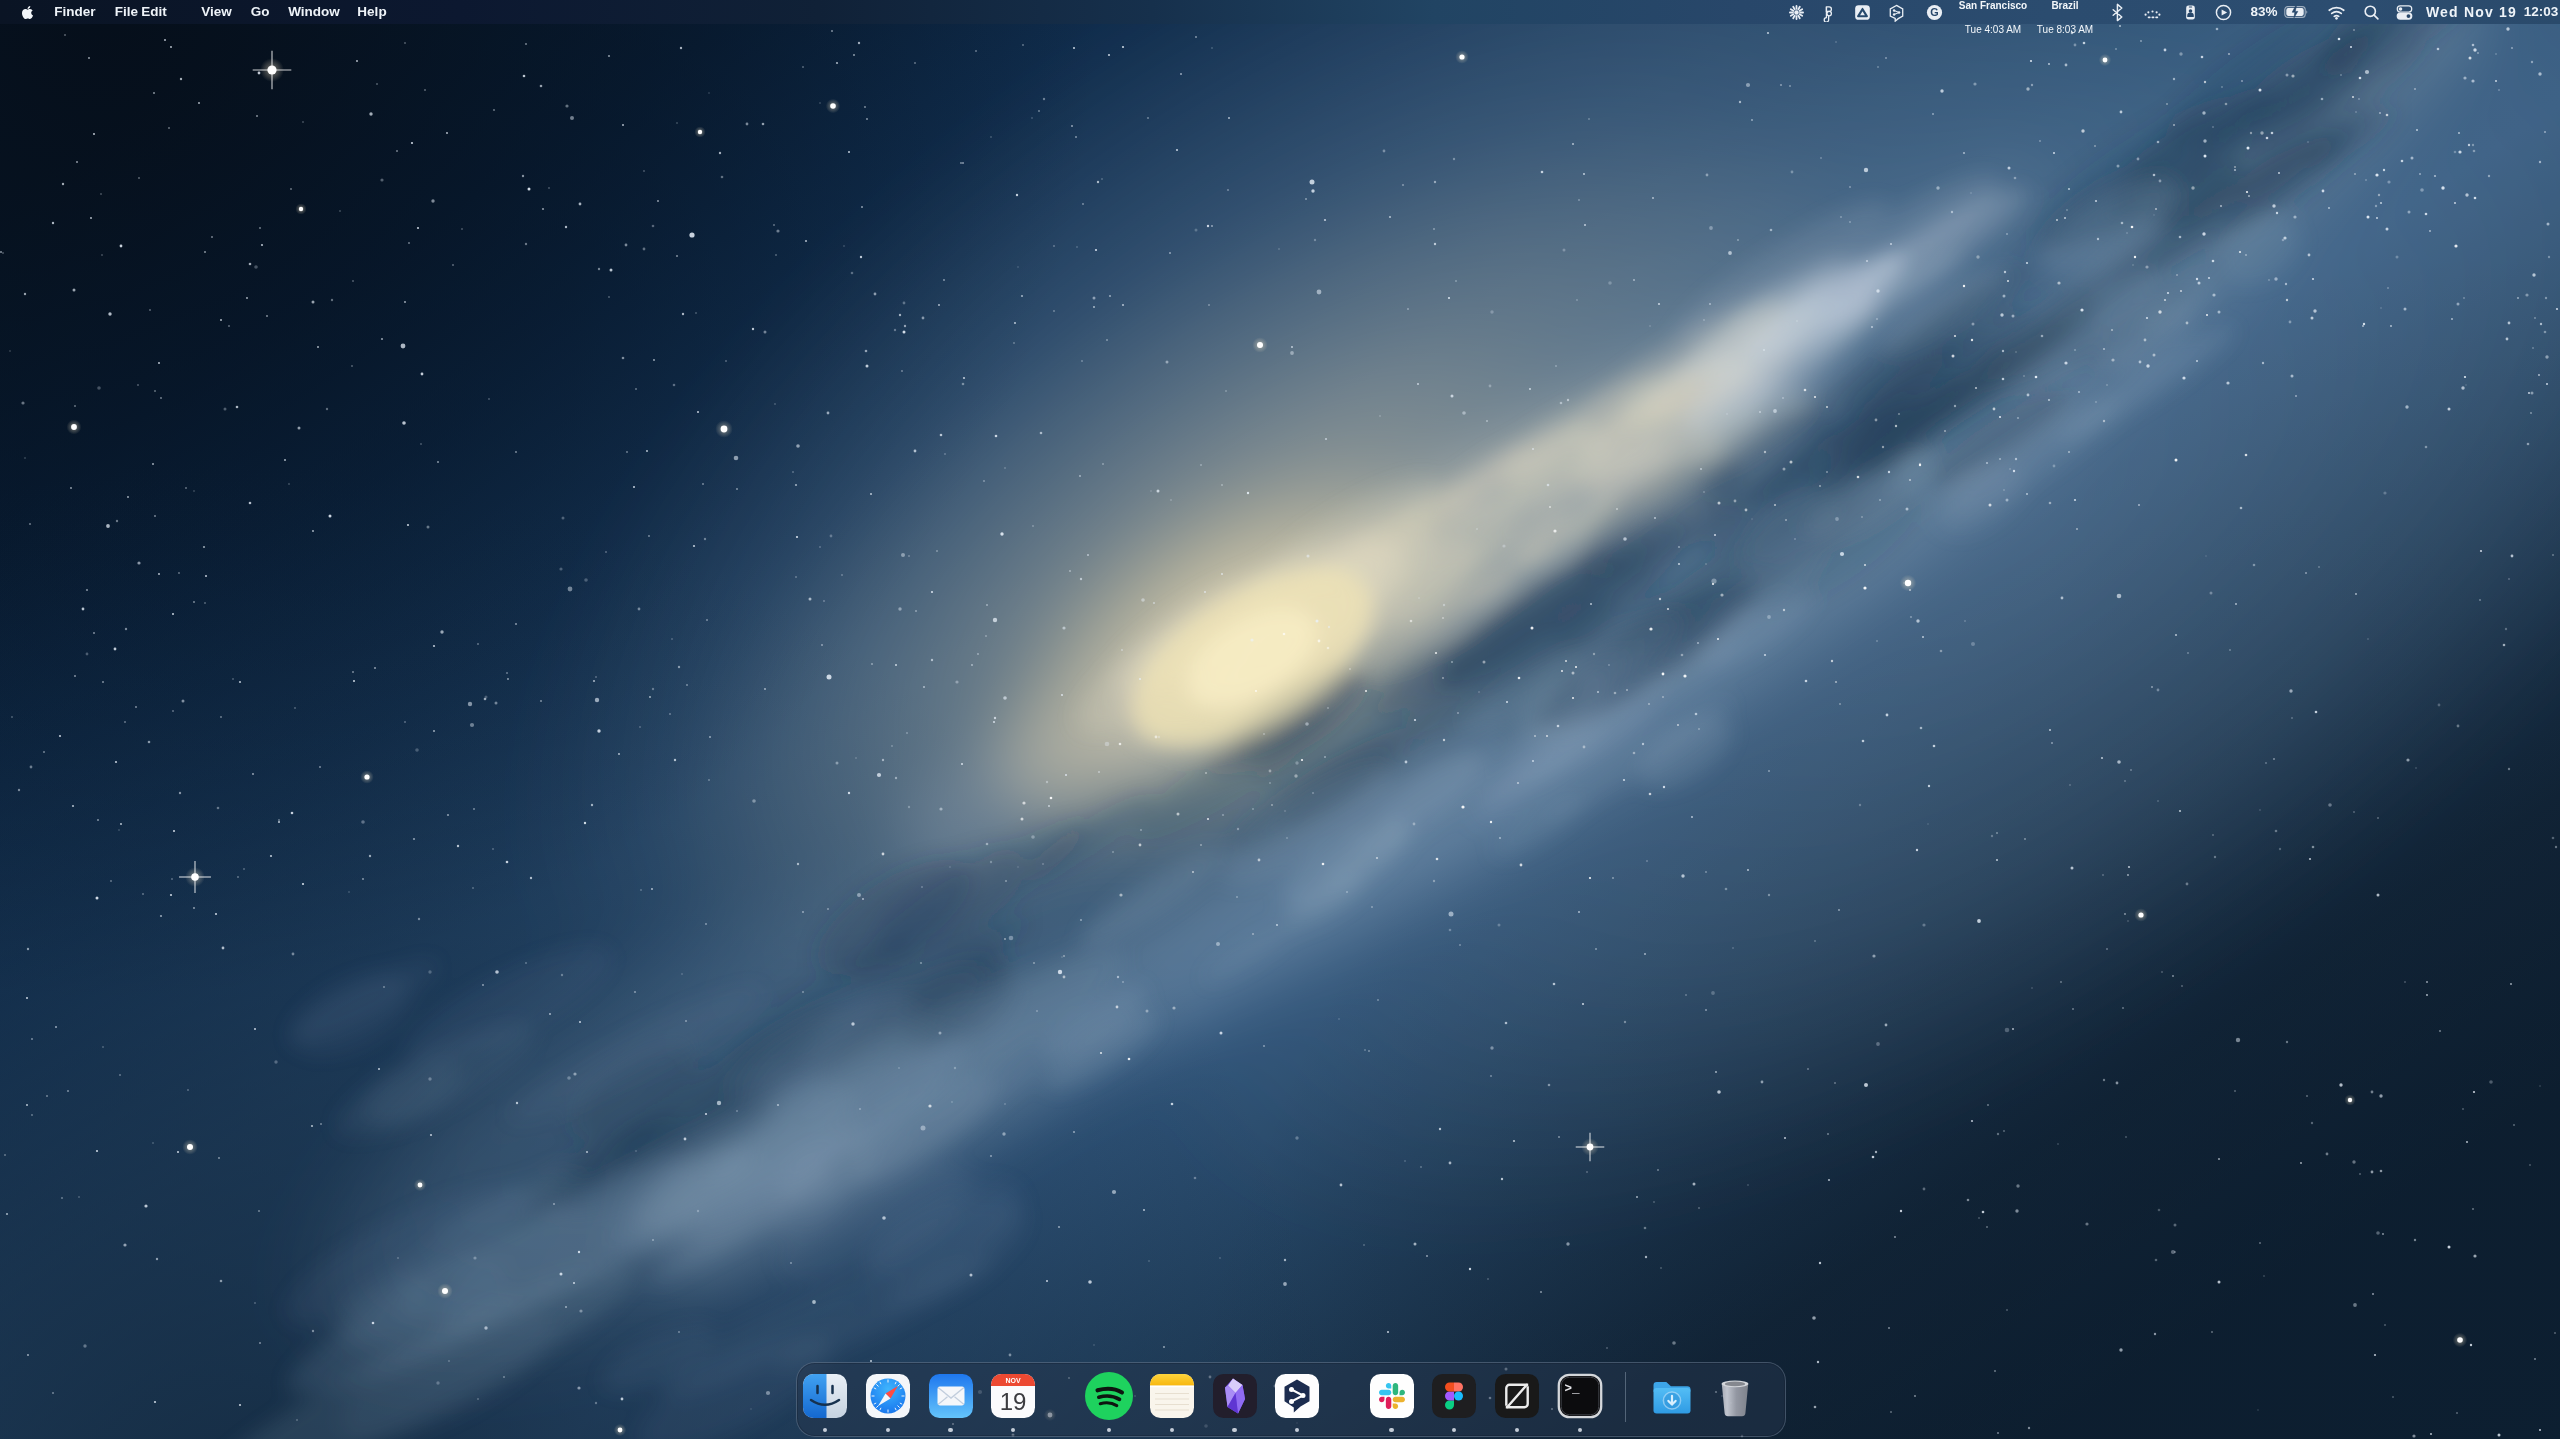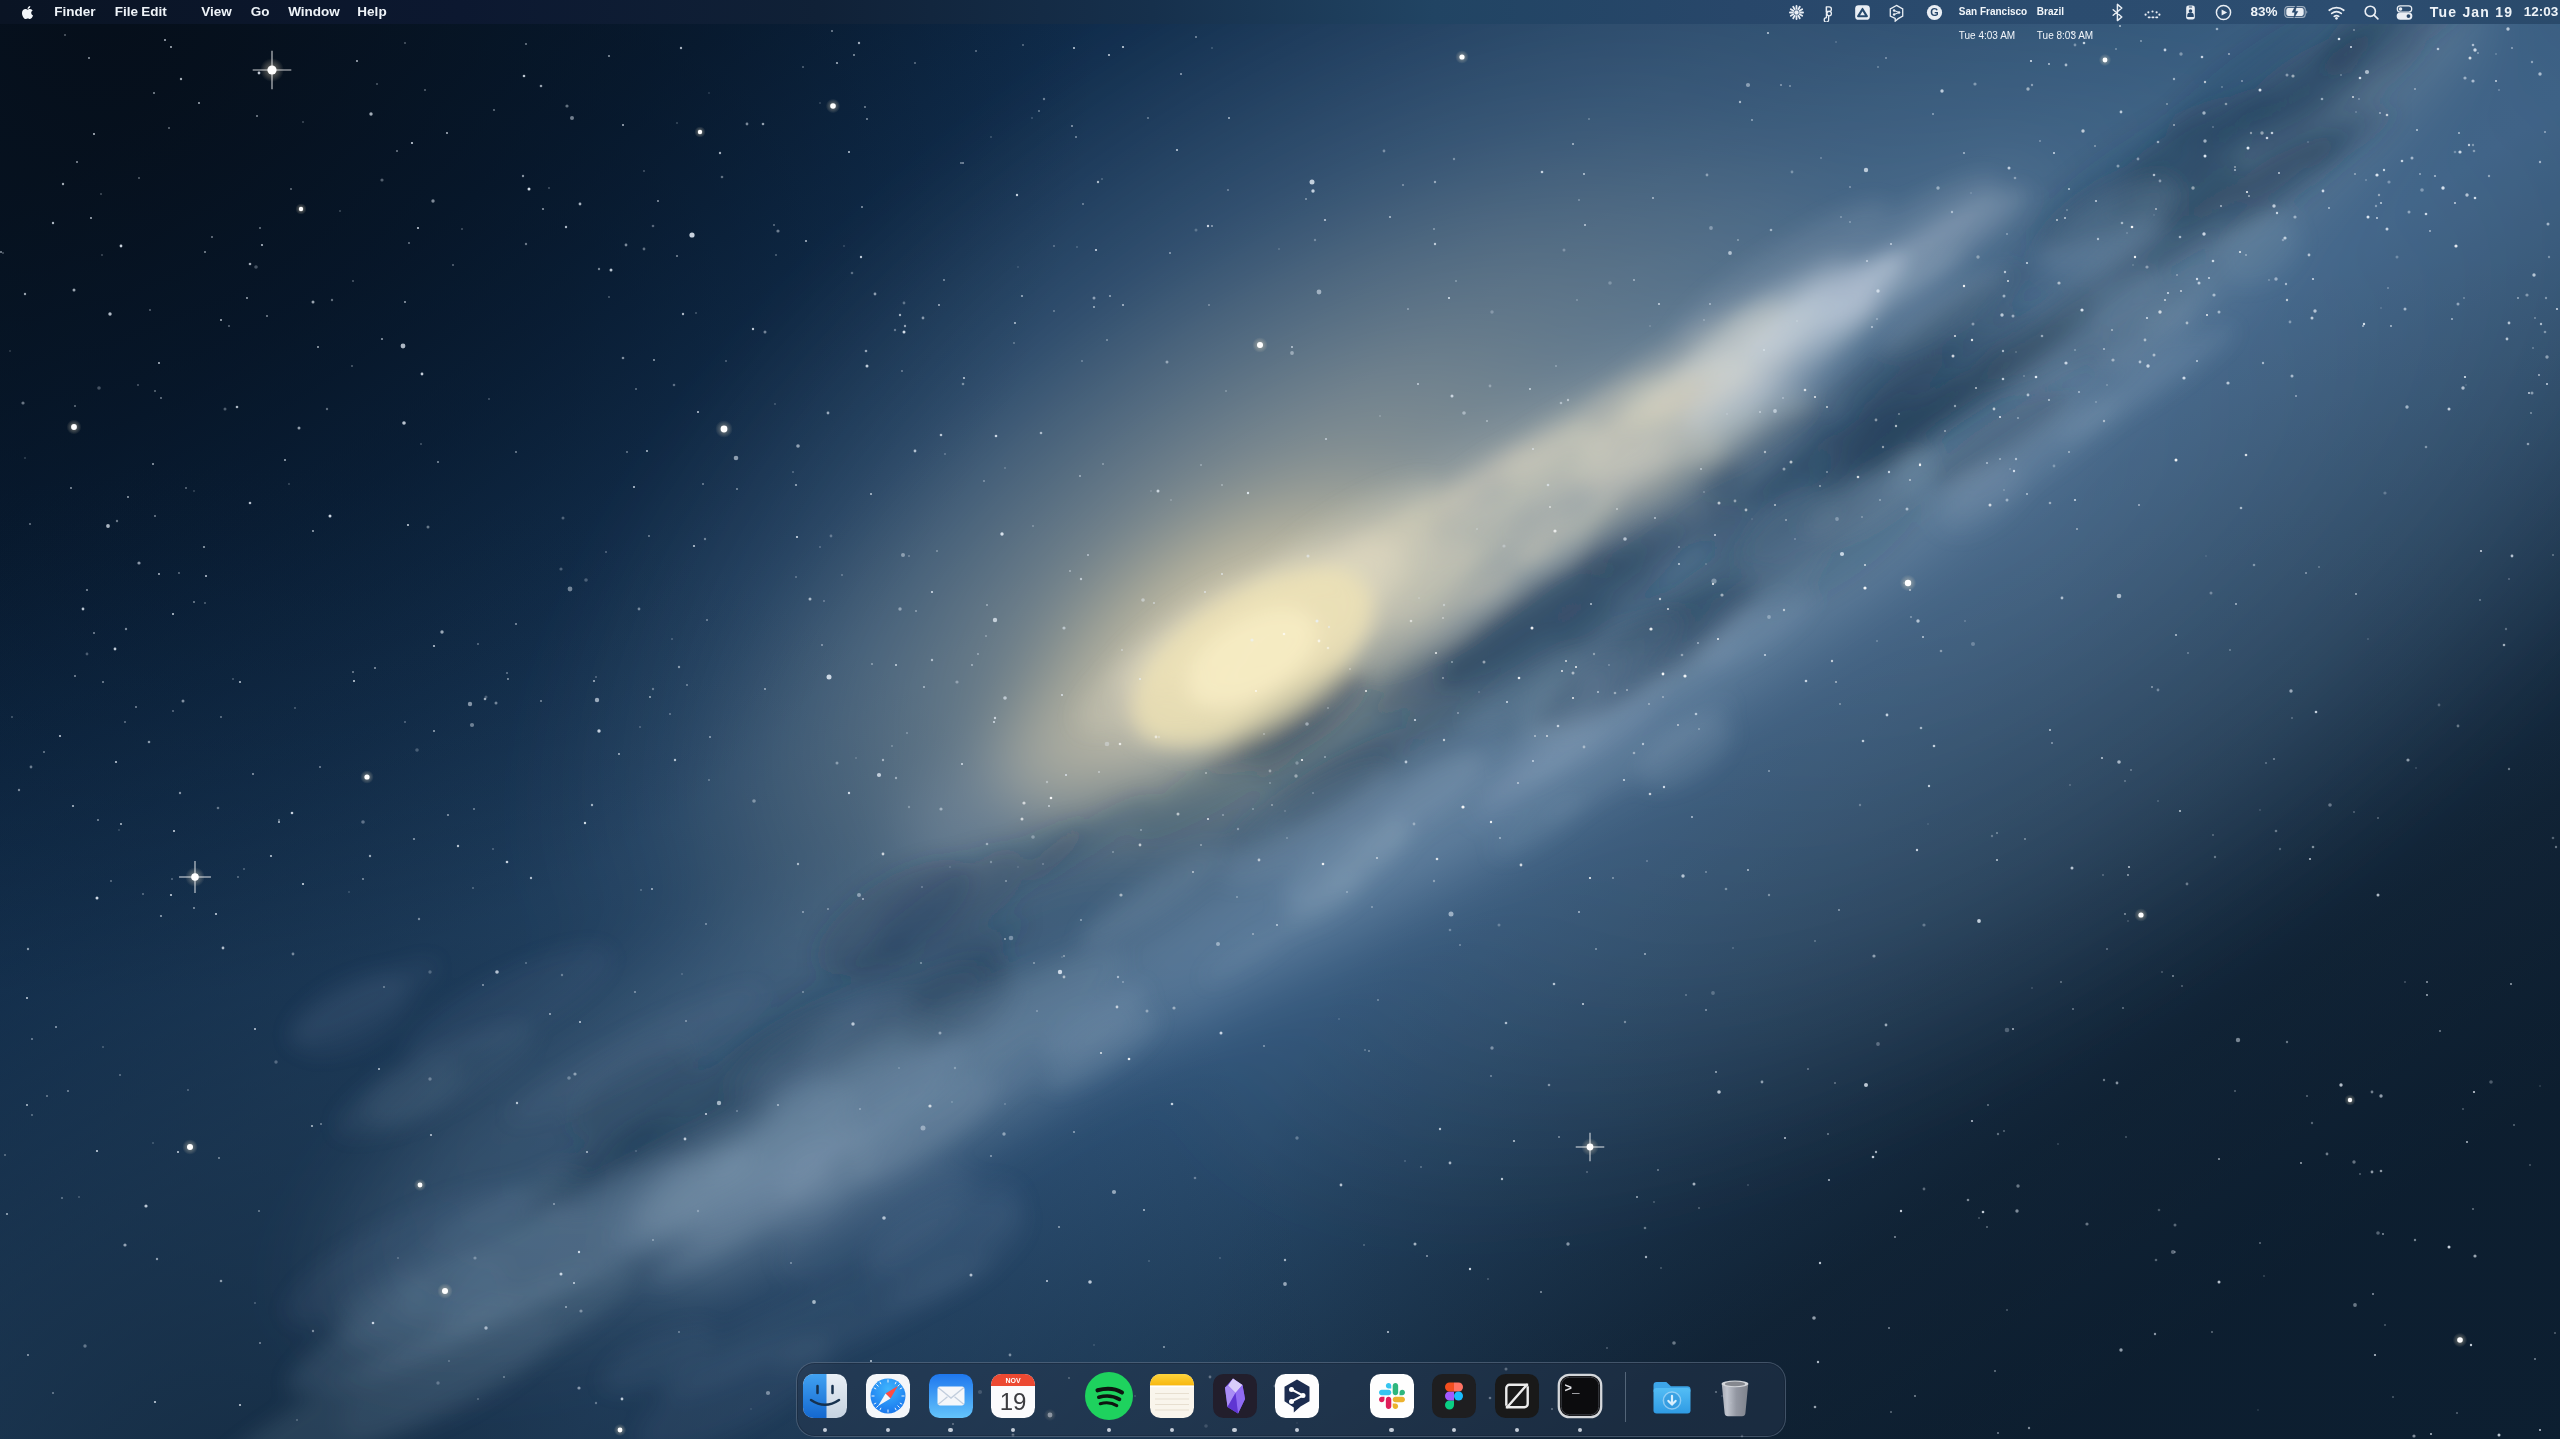--- a/index.html
+++ b/index.html
@@ -1,21 +1,21 @@
 <!DOCTYPE html>
 <html><head><meta charset="utf-8"><style>
 html,body{margin:0;padding:0;width:2560px;height:1439px;overflow:hidden;background:#0b1624;font-family:"Liberation Sans",sans-serif;}
 #stage{position:relative;width:2560px;height:1439px;padding-left:33px;}
 #wall{position:absolute;left:0;top:0;}
 
 #mb{position:absolute;left:0;top:0;width:2560px;height:24px;
  background:linear-gradient(90deg,#0a1424 0%,#0c1830 18%,#102137 32%,#16304c 45%,#214463 56%,#28476a 68%,#2b4c6f 80%,#2c4d70 92%,#2a4a6b 100%);}
 .mi{position:absolute;top:0;height:24px;line-height:24px;transform:translateX(-50%);color:#eef3f8;font-size:13.5px;white-space:nowrap;font-weight:bold;}
 .b{font-weight:bold;}
-.clk{position:absolute;top:7px;transform:translateX(-50%);color:#f2f6fa;text-align:left;line-height:10.5px;}
+.clk{position:absolute;top:1px;transform:translateX(-50%);color:#f2f6fa;text-align:center;line-height:10.5px;}
 .c1{font-size:10px;font-weight:bold;}
 .c2{font-size:10px;margin-top:13px;}
 #dock{position:absolute;left:796px;top:1362px;width:988px;height:73px;border-radius:19px;
  background:rgba(36,53,76,0.52);border:1px solid rgba(185,200,220,0.25);
  box-shadow:inset 0 0 0 1px rgba(15,26,42,0.3);}
 .ddot{position:absolute;top:1427.5px;width:4.4px;height:4.4px;border-radius:50%;background:rgba(226,232,240,0.85);}
 #dsep{position:absolute;left:1625px;top:1372px;width:1px;height:50px;background:rgba(205,218,232,0.32);}
 </style></head><body>
 <div id="stage">
 <svg id="wall" width="2560" height="1439" viewBox="0 0 2560 1439" xmlns="http://www.w3.org/2000/svg">
@@ -1857,21 +1857,21 @@
     <line x1="14" y1="14" x2="18.4" y2="18.4" stroke="#e9eef4" stroke-width="1.9" stroke-linecap="round"></line>
       </svg>
       <svg style="position:absolute;left:2394.5px;top:2.5px" width="19" height="19.0" viewBox="0 0 22 22" xmlns="http://www.w3.org/2000/svg">
         <g stroke="#e9eef4" stroke-width="1.4" fill="none">
     <rect x="2.6" y="3.4" width="16.8" height="7" rx="3.5"></rect>
     <rect x="2.6" y="11.6" width="16.8" height="7" rx="3.5" fill="#e9eef4"></rect>
     </g>
     <circle cx="6.4" cy="6.9" r="2.1" fill="#e9eef4"></circle>
     <circle cx="15.6" cy="15.1" r="2.2" fill="#27476a"></circle>
       </svg>
-      <span class="mi" style="left:2471.5px;font-size:14px;letter-spacing:1.2px">Tue Jan 19</span>
+      <span class="mi" style="left:2471.5px;font-size:14px;letter-spacing:1.2px">Wed Nov 19</span>
       <span class="mi" style="left:2541px">12:03</span>
     </div>
 <div id="dock"></div>
     <svg class="" style="position:absolute;left:800.9px;top:1372.0px" width="48" height="48" viewBox="0 0 48 48" xmlns="http://www.w3.org/2000/svg">
       <defs>
         <linearGradient id="fR" x1="0" y1="0" x2="0" y2="1">
           <stop offset="0" stop-color="#e9eff6"></stop>
           <stop offset="1" stop-color="#c6d3e0"></stop>
         </linearGradient>
     <linearGradient id="fL" x1="0" y1="0" x2="0" y2="1">

